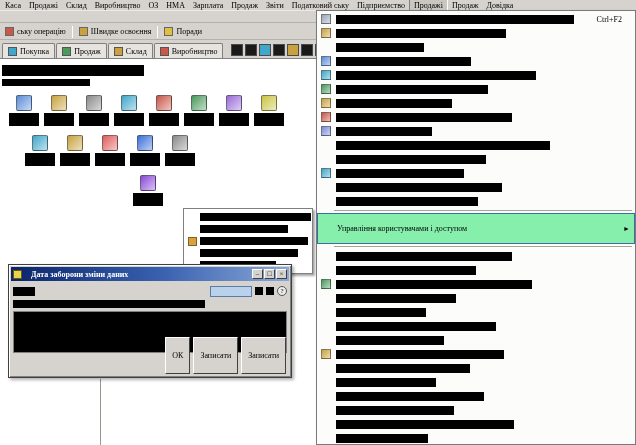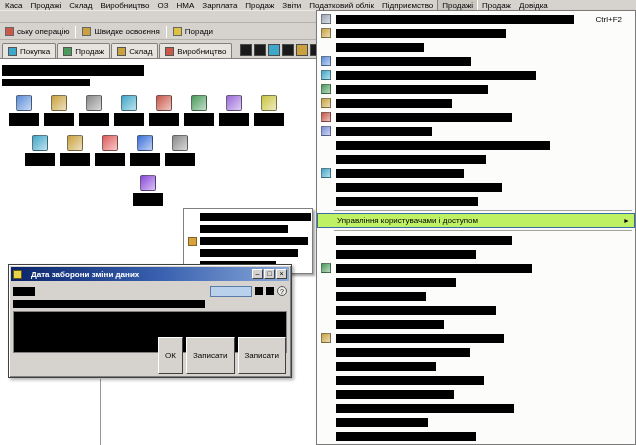--- a/index.html
+++ b/index.html
@@ -1,21 +1,21 @@
 <!DOCTYPE html>
 <html><head>
 <meta charset="utf-8">
 <style>
   * { box-sizing: border-box; margin: 0; padding: 0; }
   html, body { margin: 0; }
   body { width: 636px; height: 445px; overflow: hidden; }
   #screen {
     position: relative; width: 636px; height: 445px;
     background: #d6d3ce; color: #000;
-    font-family: Liberation Sans, sans-serif; font-size: 8px;
+    font-family: Liberation Serif, serif; font-size: 8px;
     overflow: hidden;
   }
 
   
   .menubar {
     position: absolute; top: 0; left: 0; right: 0; height: 11px;
     display: flex; align-items: center; padding-left: 1px;
     background: #d6d3ce; border-bottom: 1px solid #eceae6;
   }
   .mitem { padding: 1px 4px; white-space: nowrap; cursor: default; }
@@ -111,42 +111,42 @@
   .service-menu {
     position: absolute; left: 316px; top: 10px; width: 320px; height: 435px;
     background: #fcfcfa; border: 1px solid #7a7a7a; box-shadow: 2px 2px 3px rgba(0,0,0,.3);
     padding: 1px 0; z-index: 50; overflow: hidden;
   }
   .sm-item { height: 14px; display: flex; align-items: center; position: relative; padding-left: 2px; }
   .sm-gutter { width: 14px; height: 12px; display: flex; align-items: center; justify-content: center; flex: none; }
   .sm-icon { width: 10px; height: 10px; border: 1px solid rgba(0,0,0,.4); }
   .sm-bar { height: 9px; background: #000; margin-left: 3px; flex: none; }
   .sm-label { margin-left: 3px; white-space: nowrap; }
-  .sm-item.highlighted { background: #bef264; border: 1px solid #3a6ea5; height: 15px; }
+  .sm-item.highlighted { background: #86efac; border: 1px solid #3a6ea5; height: 31px; }
   .sm-shortcut { position: absolute; right: 13px; }
   .sm-arrow { position: absolute; right: 4px; font-size: 7px; }
   .sm-sep { height: 5px; display: flex; align-items: center; }
   .sm-sep-line { flex: 1; margin-left: 17px; margin-right: 3px; border-top: 1px solid #a5a29b; }
 </style>
 </head>
 <body>
 
 <div id="screen">
 
   <div class="menubar">
       <div class="mitem">Каса</div>
       <div class="mitem">Продажі</div>
       <div class="mitem">Склад</div>
       <div class="mitem">Виробництво</div>
       <div class="mitem">ОЗ</div>
       <div class="mitem">НМА</div>
       <div class="mitem">Зарплата</div>
       <div class="mitem">Продаж</div>
       <div class="mitem">Звіти</div>
-      <div class="mitem">Податковий облік</div>
+      <div class="mitem">Податковий ську</div>
       <div class="mitem">Підприємство</div>
       <div class="mitem active">Продажі</div>
       <div class="mitem">Продаж</div>
       <div class="mitem">Довідка</div>
     </div>
 
   <div class="strip"></div>
 
   <div class="toolbar">
       <div class="toolbtn">

